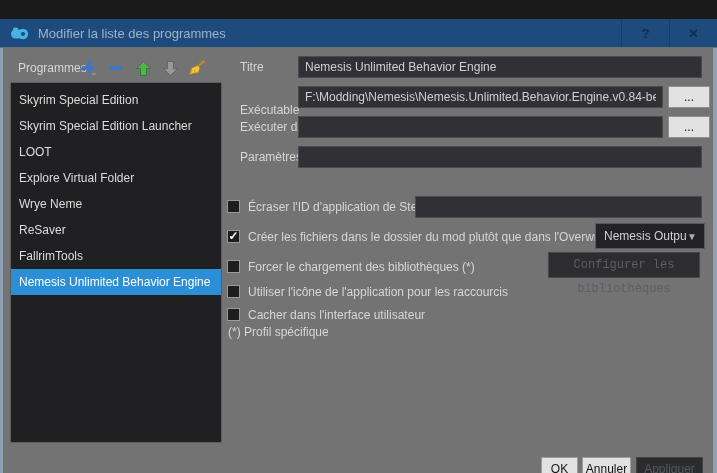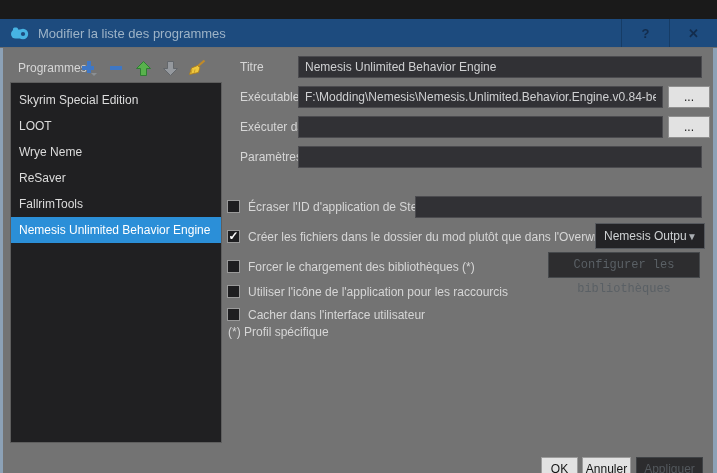--- a/index.html
+++ b/index.html
@@ -109,31 +109,33 @@
     <svg width="18" height="18" viewBox="0 0 18 18">
       <line x1="16.5" y1="1.5" x2="9" y2="8" stroke="#c08a28" stroke-width="2.2"></line>
       <path d="M9.5,6.5 L3.5,9 L1.5,15.5 L10.5,13.5 L12,8.5 Z" fill="#efc83d" stroke="#a87c1e" stroke-width="0.9"></path>
       <line x1="4" y1="10.5" x2="3" y2="14.5" stroke="#c49a28" stroke-width="0.9"></line>
       <line x1="7" y1="10.5" x2="6.2" y2="14" stroke="#c49a28" stroke-width="0.9"></line>
     </svg>
   </div>
 
   <div class="listbox">
     <div class="list-item">Skyrim Special Edition</div>
+    <div class="list-item">Skyrim Special Edition Launcher</div>
     <div class="list-item">LOOT</div>
+    <div class="list-item">Explore Virtual Folder</div>
     <div class="list-item">Wrye Neme</div>
     <div class="list-item">ReSaver</div>
     <div class="list-item">FallrimTools</div>
     <div class="list-item selected">Nemesis Unlimited Behavior Engine</div>
   </div>
 
   <div class="flabel" style="top:41px;">Titre</div>
   <input class="tinput" style="left: 298px; top: 37px; width: 404px;" value="Nemesis Unlimited Behavior Engine">
 
-  <div class="flabel" style="top:71px;">Exécutable</div>
+  <div class="flabel" style="top:84px;">Exécutable</div>
   <input class="tinput" style="left: 298px; top: 67px; width: 365px;" value="F:\Modding\Nemesis\Nemesis.Unlimited.Behavior.Engine.v0.84-beta\Neme">
   <div class="browse-btn" style="left:668px;top:67px;">...</div>
 
   <div class="flabel" style="top:101px;">Exécuter dans</div>
   <input class="tinput" style="left: 298px; top: 97px; width: 365px;">
   <div class="browse-btn" style="left:668px;top:97px;">...</div>
 
   <div class="flabel" style="top:131px;">Paramètres</div>
   <input class="tinput" style="left: 298px; top: 127px; width: 404px;">
 

